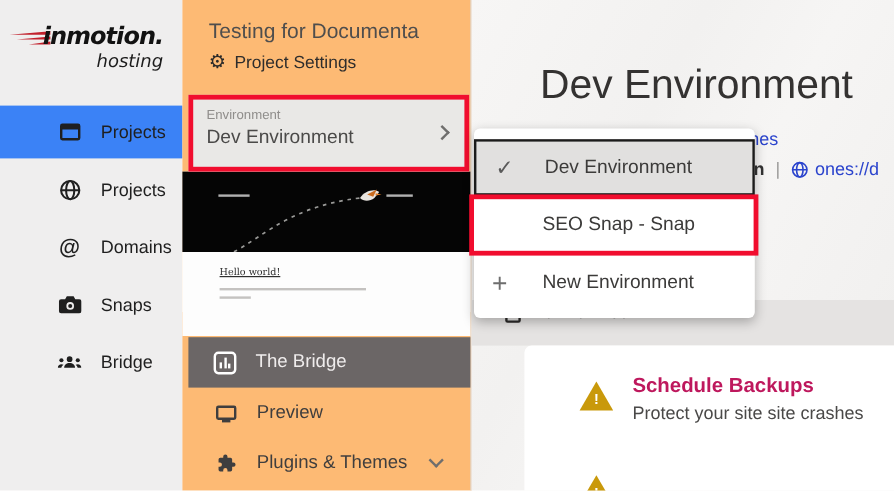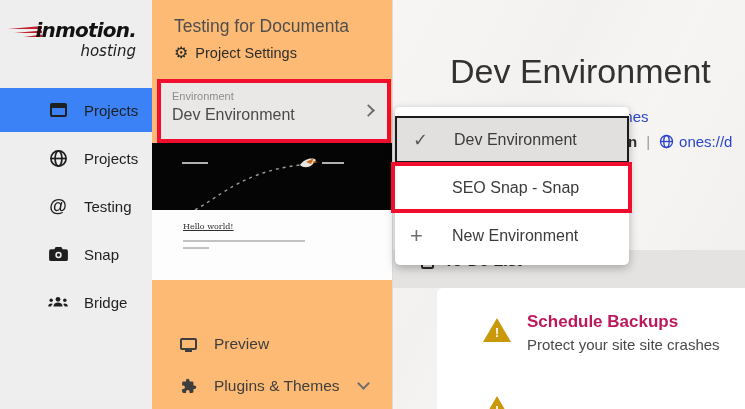--- a/index.html
+++ b/index.html
@@ -138,32 +138,32 @@
             </g>
           </svg>
       </span>
       <span>Projects</span>
     </div>
 
     <div class="nav-item" style="top:184px">
       <span class="nav-icon">
           <span class="icon-at">@</span>
         </span>
-      <span>Testing</span>
+      <span>Domains</span>
     </div>
 
     <div class="nav-item" style="top:232px">
       <span class="nav-icon">
         <svg class="cam-svg" width="19" height="16" viewBox="0 0 20 17">
             <path fill="#1f1f1f" d="M7 1 L13 1 L14.5 3.5 L18 3.5 a2 2 0 0 1 2 2 V14 a2 2 0 0 1 -2 2 H2 a2 2 0 0 1 -2 -2 V5.5 a2 2 0 0 1 2 -2 H5.5 Z"></path>
             <circle cx="10" cy="9.5" r="3.4" fill="#efeeee"></circle>
             <circle cx="10" cy="9.5" r="1.8" fill="#1f1f1f"></circle>
           </svg>
       </span>
-      <span>Snap</span>
+      <span>Snaps</span>
     </div>
 
     <div class="nav-item" style="top:280px">
       <span class="nav-icon">
         <svg class="ppl-svg" width="21" height="14" viewBox="0 0 22 14">
             <g fill="#1f1f1f">
               <circle cx="11" cy="4" r="2.6"></circle>
               <path d="M6 12c0-2.8 2.2-4.4 5-4.4s5 1.6 5 4.4z"></path>
               <circle cx="3.5" cy="5" r="1.9"></circle>
               <path d="M0.2 12c0-2.1 1.5-3.3 3.3-3.3.7 0 1.4.2 1.9.5C4.2 10 3.6 11 3.4 12z"></path>
@@ -202,20 +202,28 @@
           </g>
         </svg>
       </div>
       <div class="thumb-white">
         <div class="thumb-headline">Hello world!</div>
         <span class="thumb-line" style="top:30px;width:122px"></span>
         <span class="thumb-line" style="top:37px;width:26px"></span>
       </div>
     </div>
 
+    <div class="menu-row selected" style="top:281px">
+      <span class="bridge-icon">
+          <i style="height:5px"></i>
+          <i style="height:9px"></i>
+          <i style="height:4px"></i>
+        </span>
+      <span>The Bridge</span>
+    </div>
     <div class="menu-row" style="top:323px">
       <span class="nav-icon">
           <span class="icon-monitor"></span>
         </span>
       <span>Preview</span>
     </div>
     <div class="menu-row" style="top:365px">
       <span class="nav-icon">
         <svg class="plug-svg" width="17" height="17" viewBox="0 0 24 24">
             <path fill="#3f3e3e" d="M11 1a2.5 2.5 0 0 0-2.5 2.5V5H5a2 2 0 0 0-2 2v3.5h1.5a2.5 2.5 0 1 1 0 5H3V19a2 2 0 0 0 2 2h3.5v-1.5a2.5 2.5 0 1 1 5 0V21H17a2 2 0 0 0 2-2v-3.5h1.5a2.5 2.5 0 1 0 0-5H19V7a2 2 0 0 0-2-2h-3.5V3.5A2.5 2.5 0 0 0 11 1z"></path>

